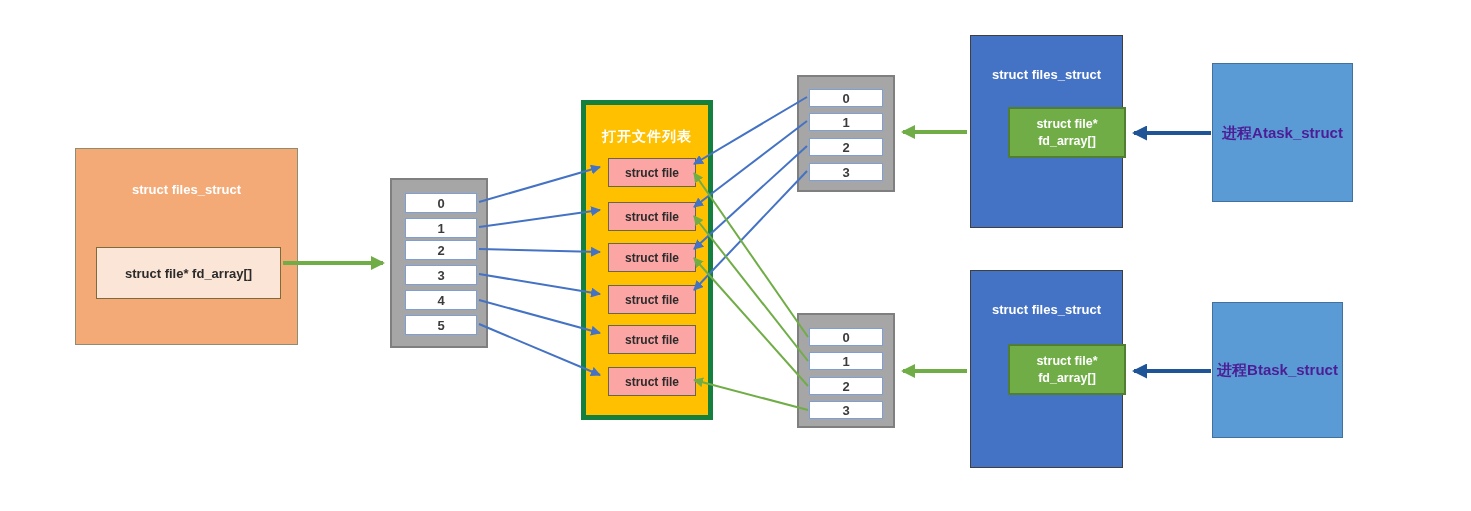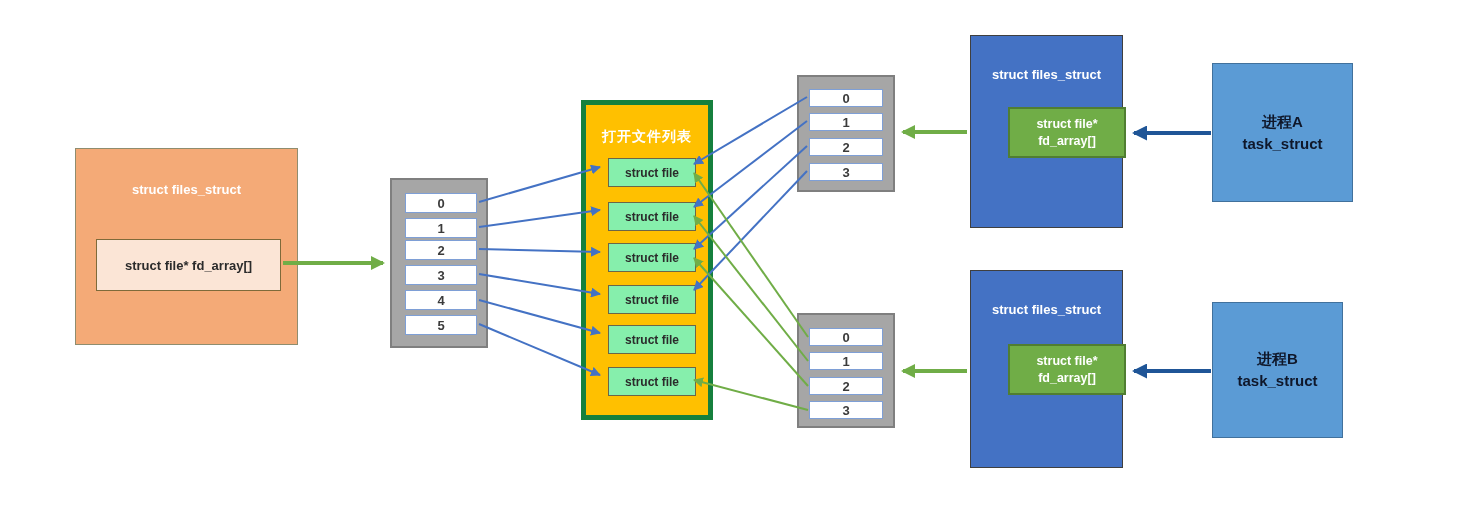--- a/index.html
+++ b/index.html
@@ -23,21 +23,21 @@
     border: 1px solid #8F8D6F;
   }
   .left-files-struct .title {
     margin-top: 33px;
     text-align: center;
     color: #ffffff;
     font-size: 13px;
   }
   .left-fd-field {
     position: absolute;
-    left: 20px; top: 90px; width: 185px; height: 52px;
+    left: 20px; top: 98px; width: 185px; height: 52px;
     background: #FBE5D6;
     border: 1px solid #7E6A3A;
     display: flex; align-items: center; justify-content: center;
     font-size: 13px; color: #2b2b2b;
   }
 
   
   .fd-array {
     background: #A6A6A6;
     border: 2px solid #7F7F7F;
@@ -65,21 +65,21 @@
   .open-file-list .title {
     margin-top: 23px;
     text-align: center;
     color: #ffffff;
     font-size: 14px;
     letter-spacing: 1px;
   }
   .struct-file {
     position: absolute;
     left: 22px; width: 88px; height: 29px;
-    background: #86efac;
+    background: #fca5a5;
     border: 1px solid #6B6648;
     display: flex; align-items: center; justify-content: center;
     font-size: 12px; color: #2b2b2b;
   }
 
   
   .proc-files-struct {
     width: 153px;
     background: #4472C4;
     border: 1px solid #3F3F3F;
@@ -103,23 +103,23 @@
     text-align: center;
     margin-left: 19px;
   }
   .proc-files-struct-a .green-fd-field { top: 71px; }
   .proc-files-struct-b .green-fd-field { top: 73px; }
 
   
   .task-struct {
     background: #5B9BD5;
     border: 1px solid #41719C;
-    display: flex; flex-direction: column;
+    display: flex; 
     align-items: center; justify-content: center;
-    color: #0f172a; font-size: 15px; line-height: 1.45;
+    color: #4c1d95; font-size: 15px; line-height: 1.45;
     text-align: center;
   }
   .task-struct-a { left: 1212px; top: 63px;  width: 141px; height: 139px; }
   .task-struct-b { left: 1212px; top: 302px; width: 131px; height: 136px; }
 
   
   svg.arrows {
     position: absolute;
     left: 0; top: 0;
     width: 1471px; height: 511px;

